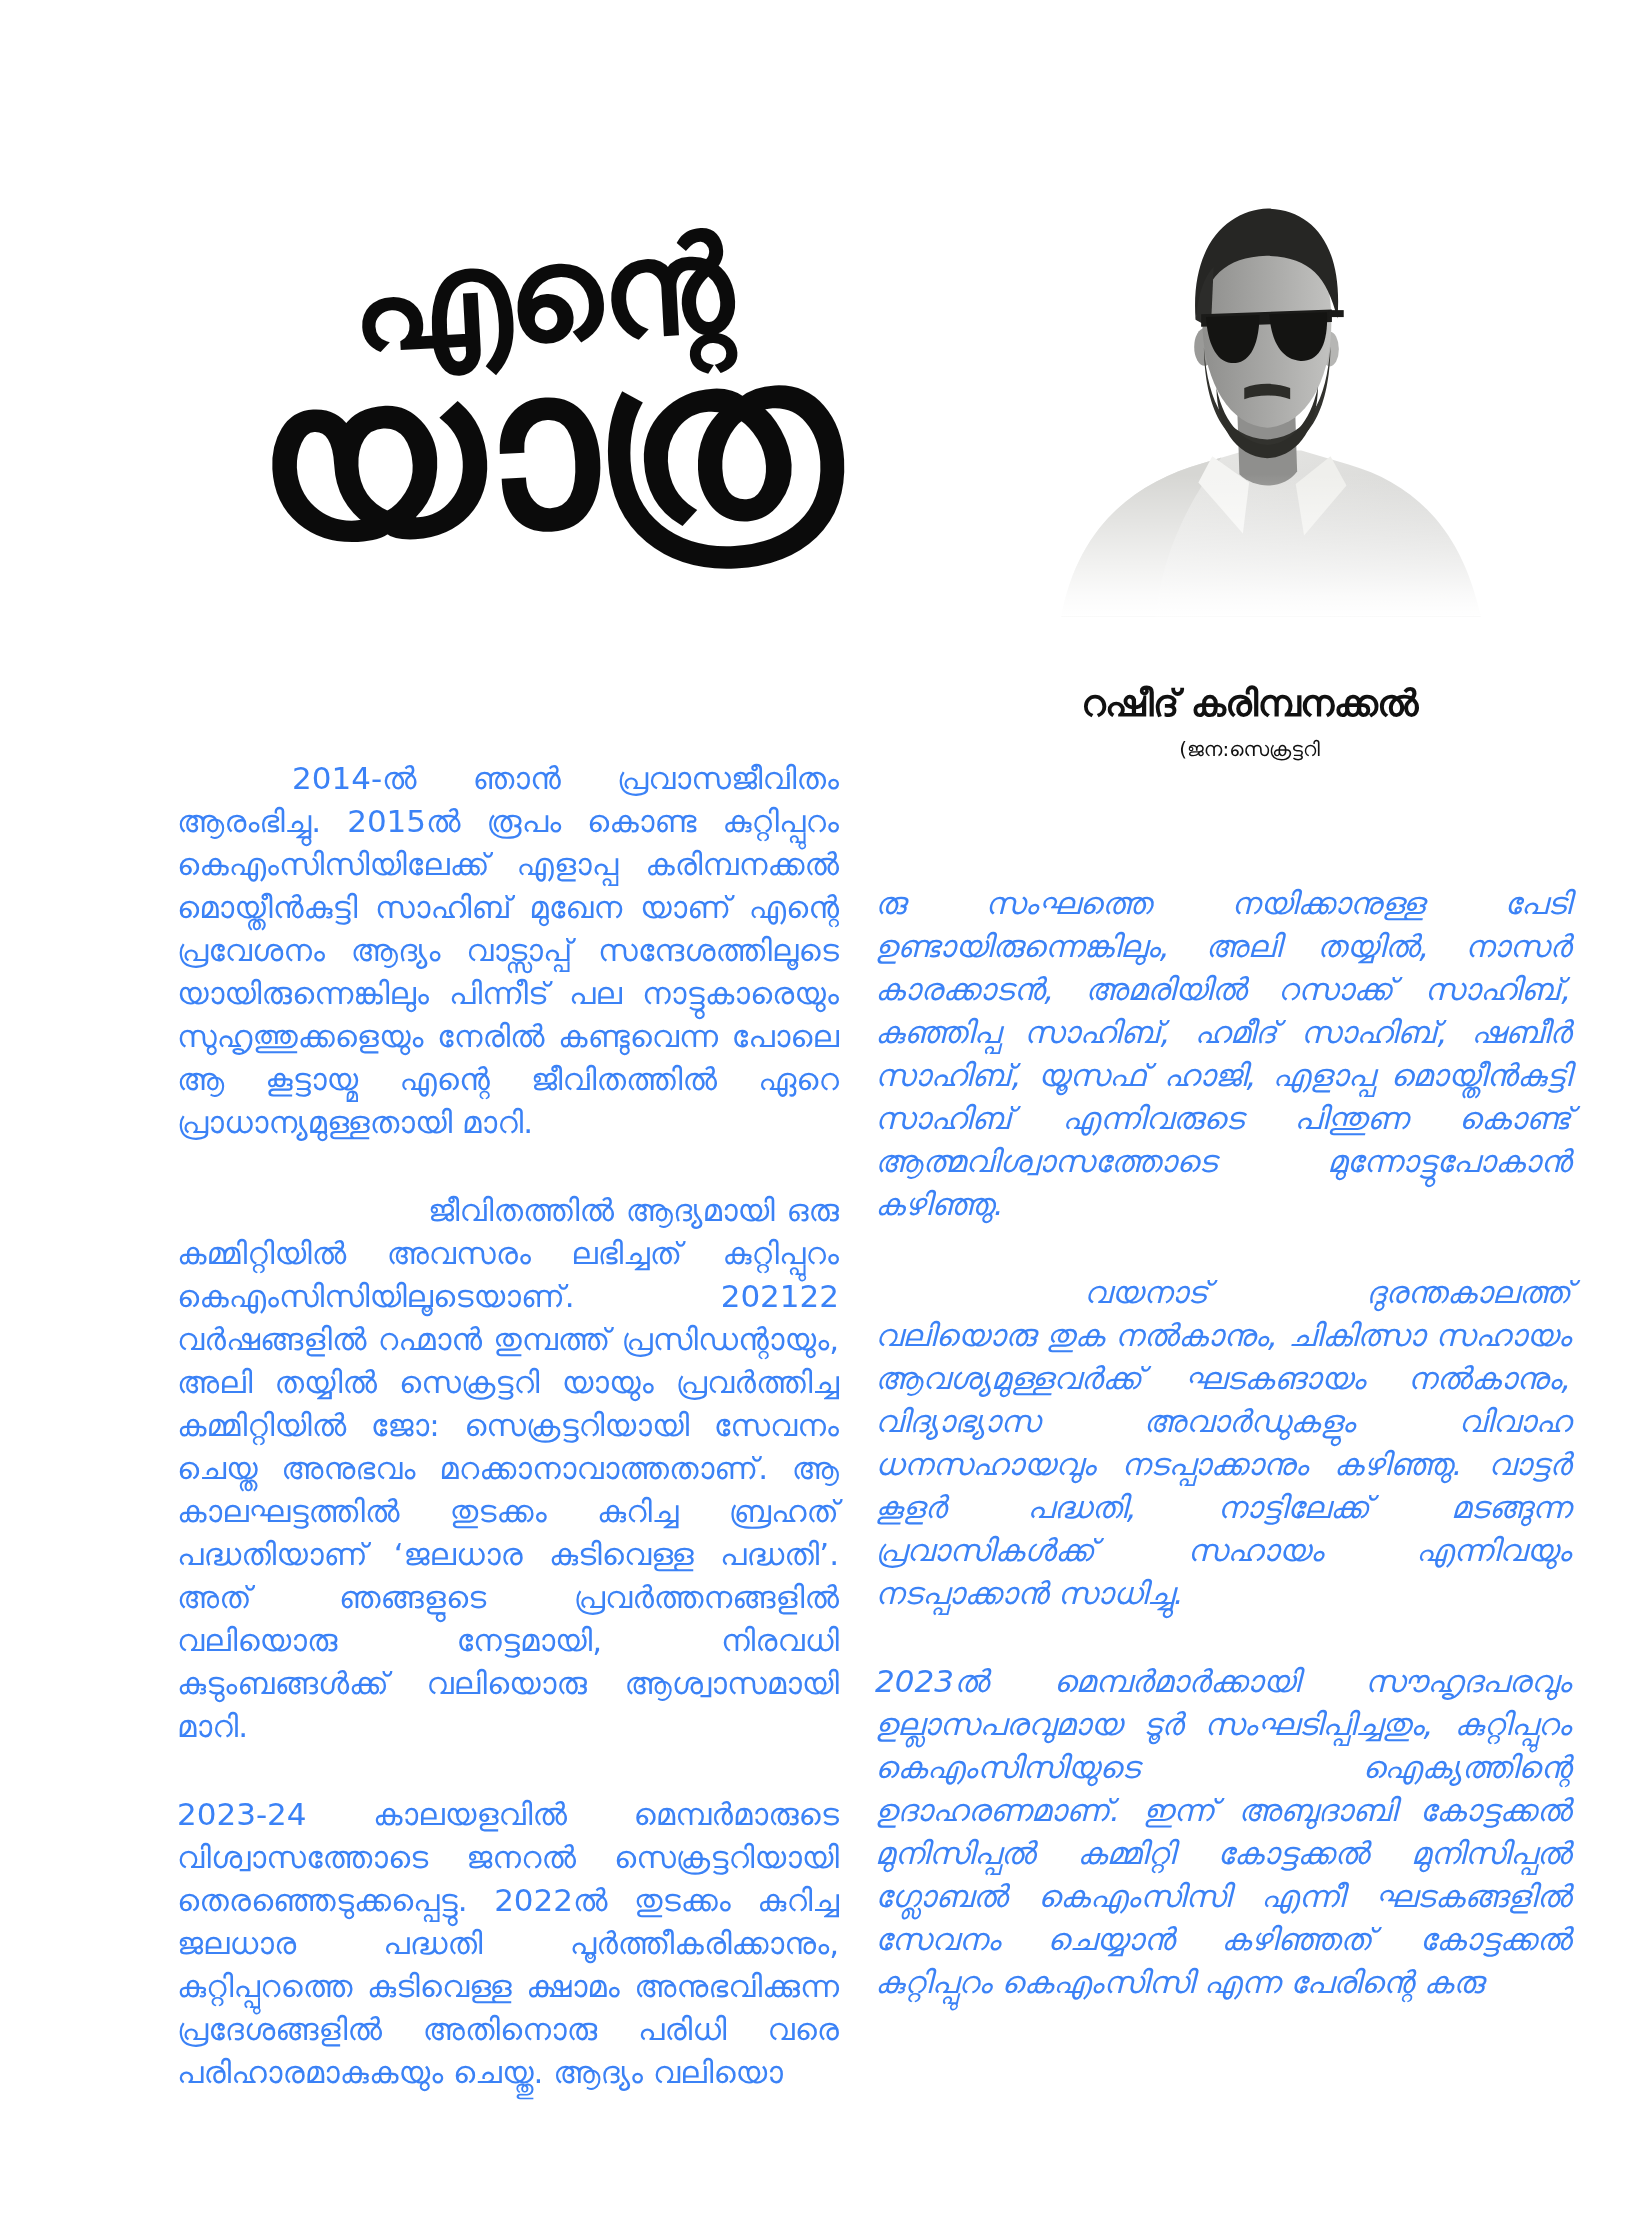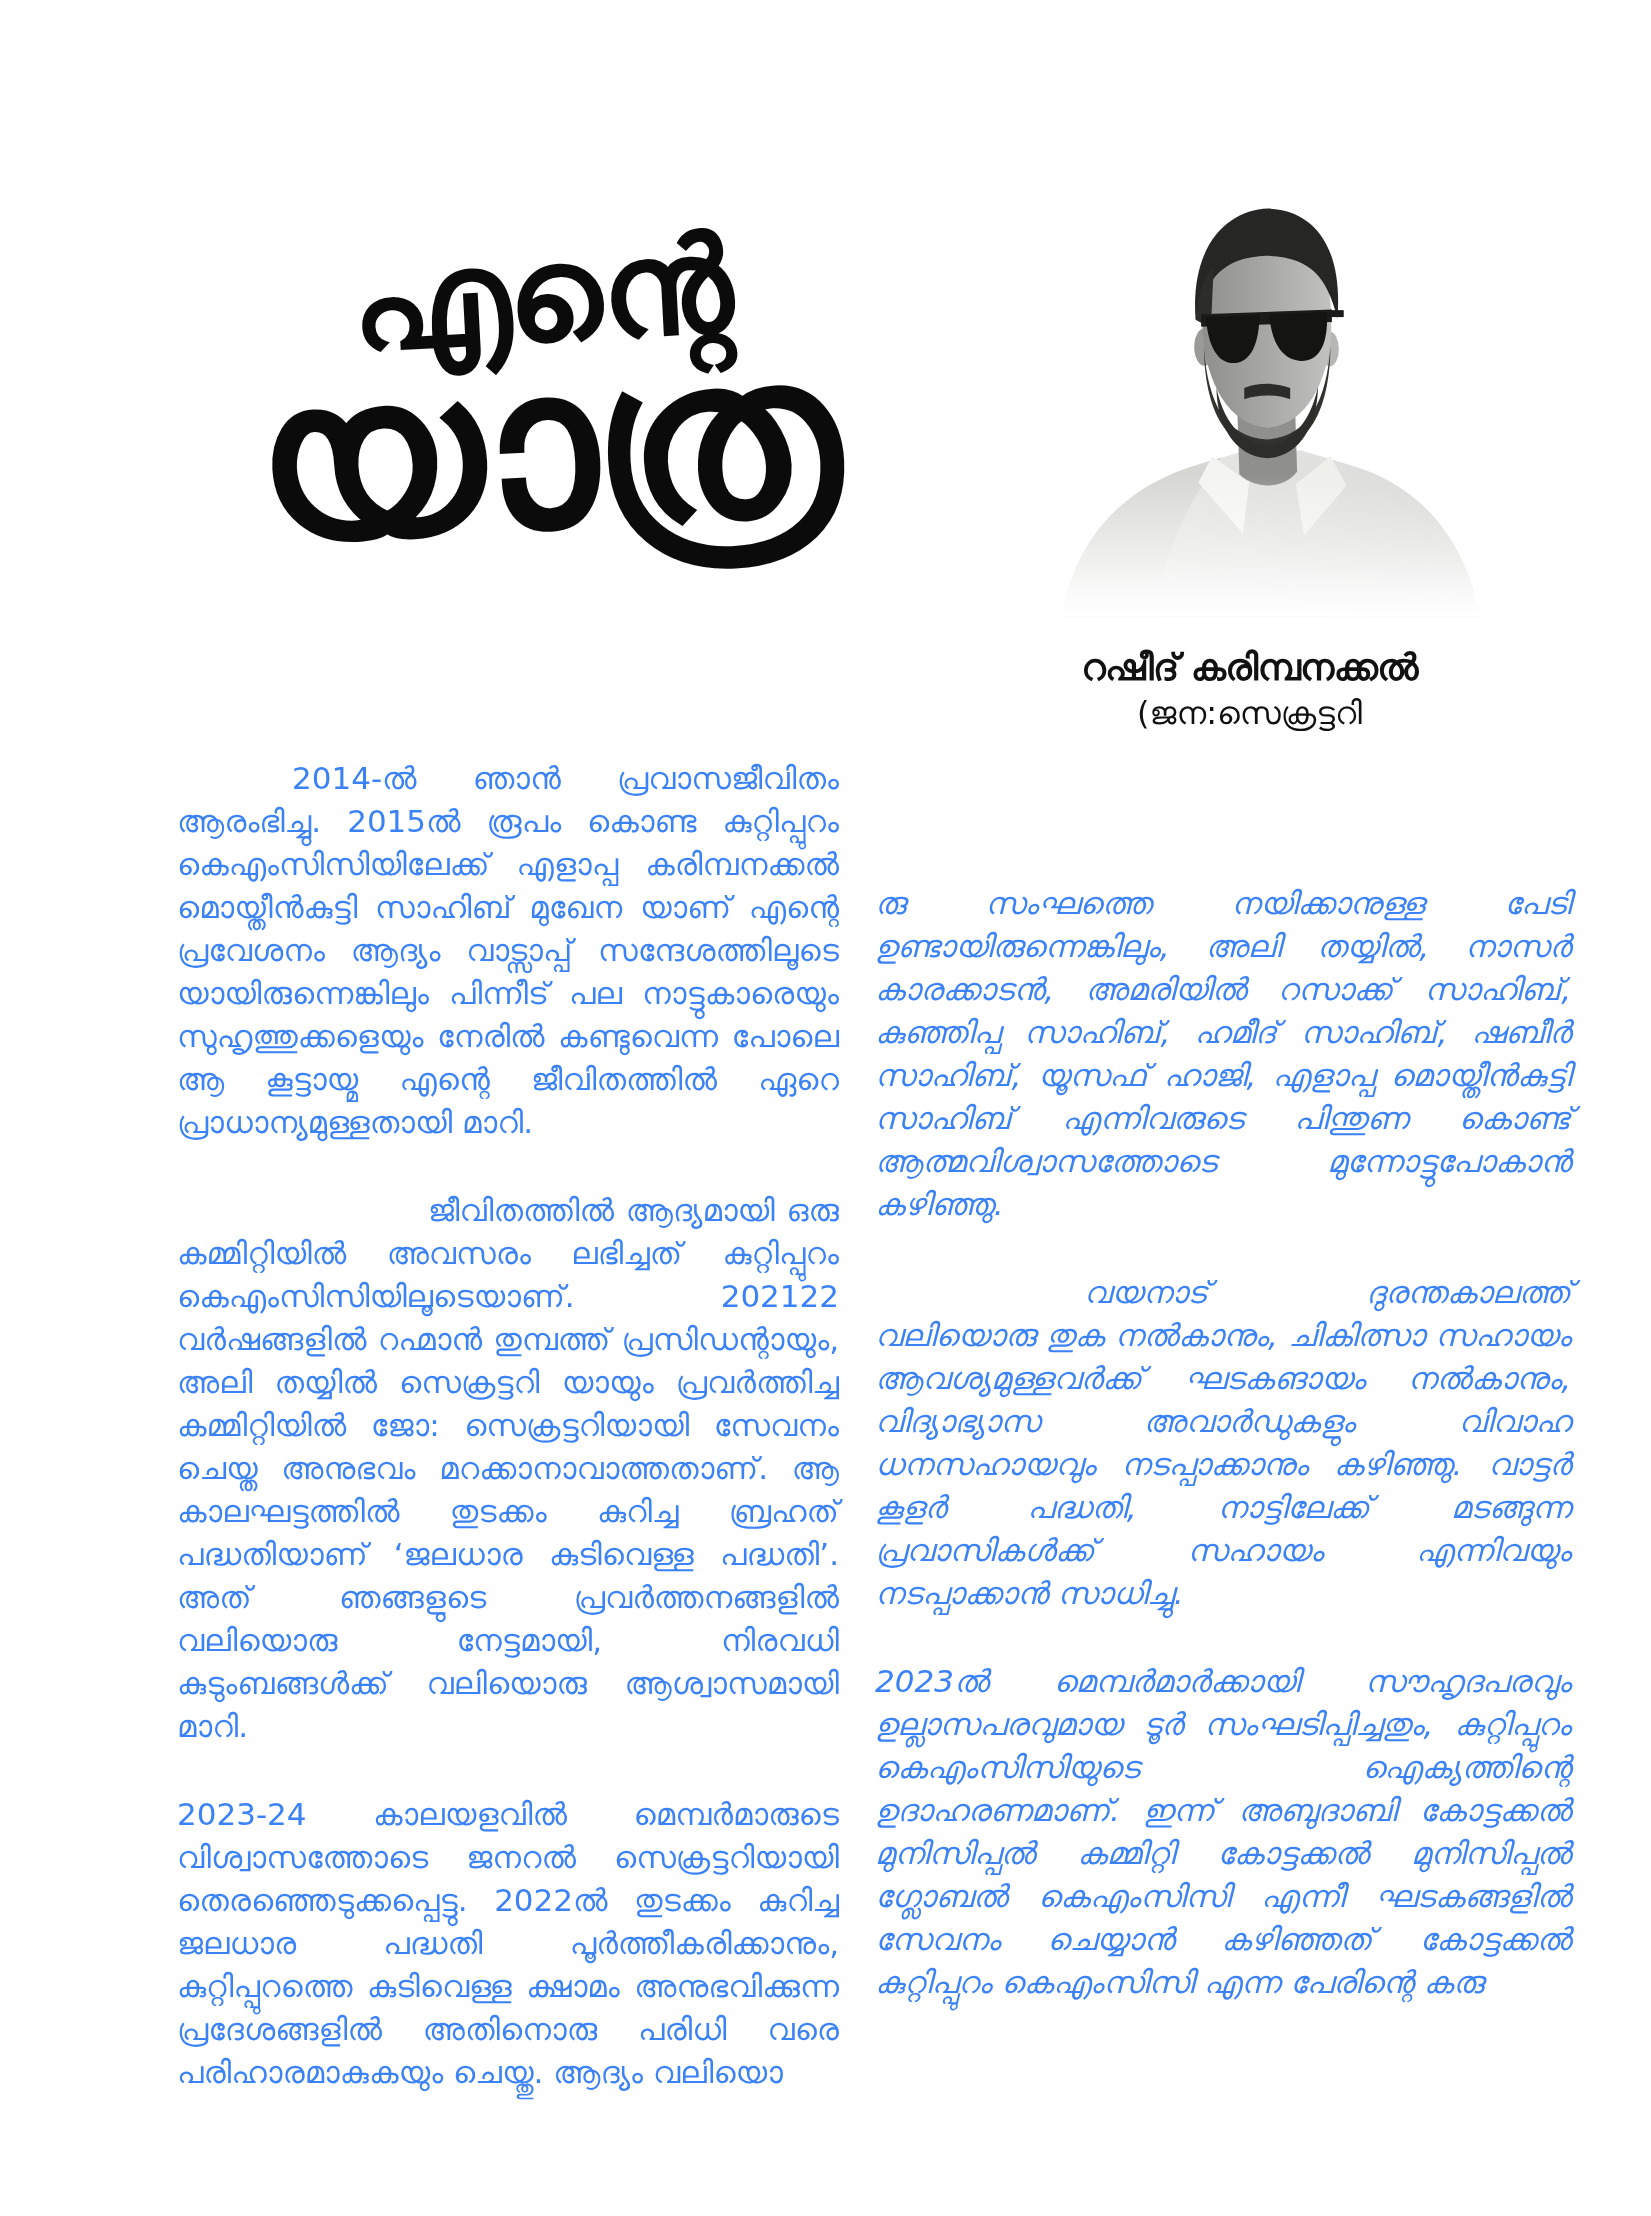--- a/index.html
+++ b/index.html
@@ -57,23 +57,24 @@
     top: 646px;
     width: 647px;
     text-align: center;
     color: #111111;
   }
   .author-name {
     font-size: 37px;
     font-weight: bold;
     line-height: 43px;
     letter-spacing: -0.7px;
+    margin-top: 36px;
   }
   .author-role {
-    font-size: 32px;
+    font-size: 20px;
     line-height: 36px;
   }
   .author-role.first { margin-top: 5.6px; }
 
   
   .col {
     position: absolute;
     font-size: 31px;
     line-height: 43px;
     text-align: justify;

